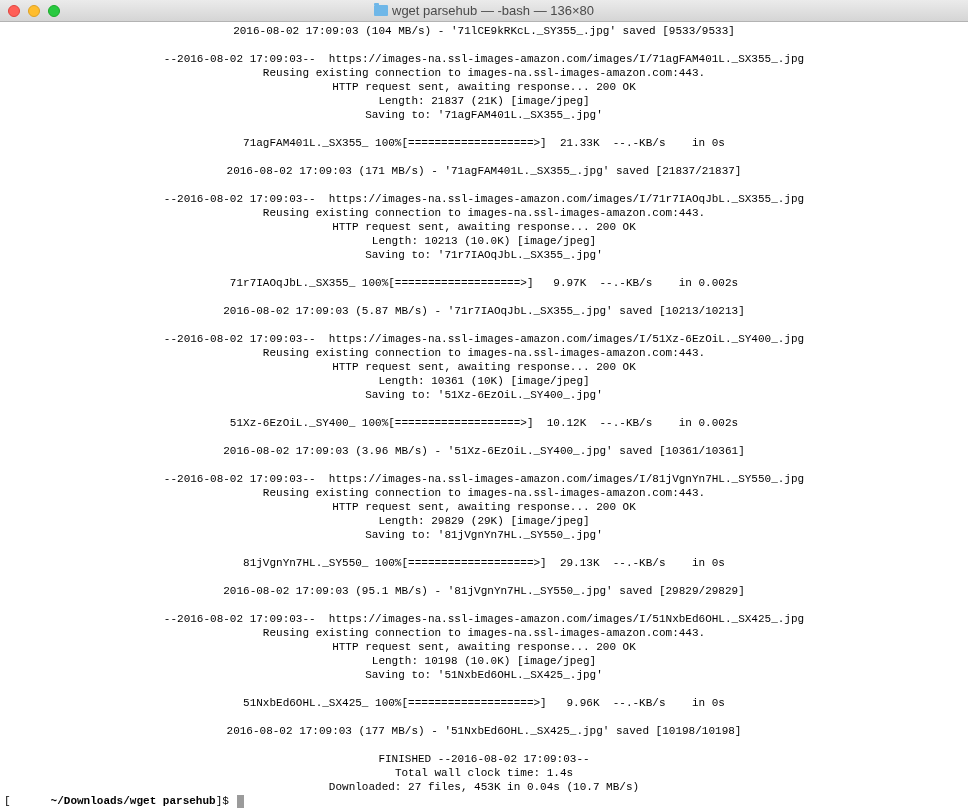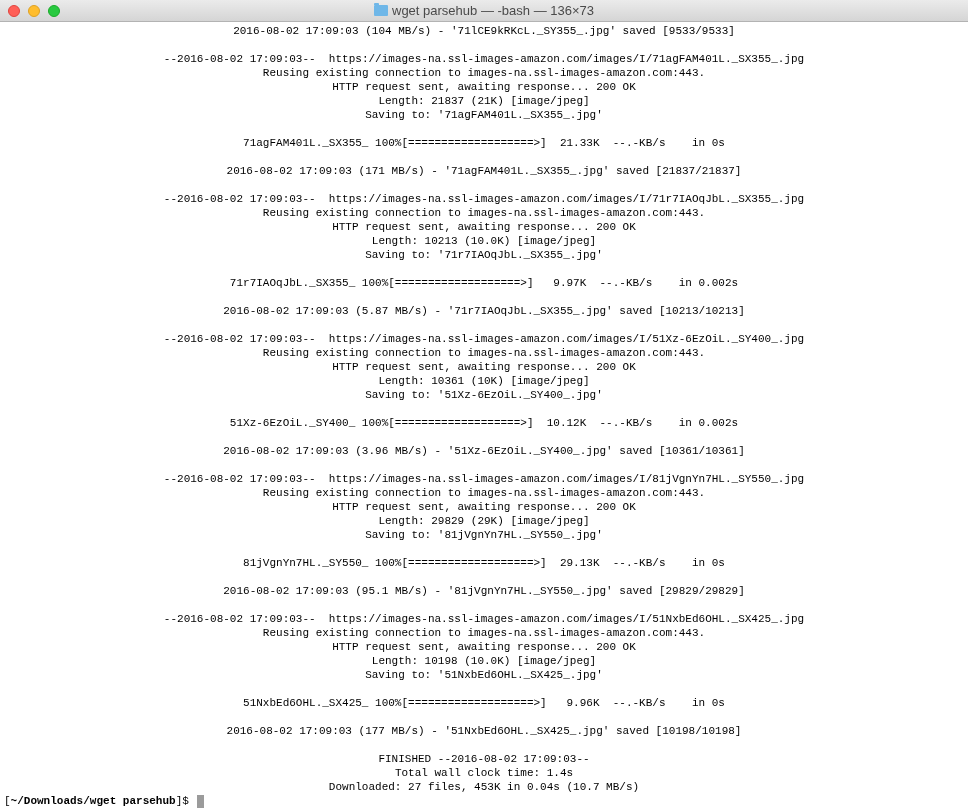--- a/index.html
+++ b/index.html
@@ -72,38 +72,38 @@
       white-space: pre;
       font-size: 11px;
       letter-spacing: 0;
       text-align: center;
     }
     .prompt-line {
       display: flex;
       align-items: center;
     }
     .prompt-bracket { color: #000; }
-    .prompt-path { color: #000; font-weight: bold; }
+    .prompt-path { color: #000; font-weight: bold; margin-left: 40px; }
     .cursor {
       display: inline-block;
       width: 7px;
       height: 13px;
       background: #9b9b9b;
       margin-left: 2px;
       vertical-align: text-bottom;
     }
   </style>
 </head>
 <body>
 
 <div class="titlebar">
   <div class="window-controls">
     <div class="window-btn btn-close"></div>
     <div class="window-btn btn-min"></div>
     <div class="window-btn btn-max"></div>
   </div>
   <div class="title-center">
     <span class="folder-icon"></span>
-    <span>wget parsehub — -bash — 136×73</span>
+    <span>wget parsehub — -bash — 136×80</span>
   </div>
 </div>
 
 <div class="terminal" id="terminal-output"><div>2016-08-02 17:09:03 (104 MB/s) - '71lCE9kRKcL._SY355_.jpg' saved [9533/9533]</div><div>&nbsp;</div><div>--2016-08-02 17:09:03--  https://images-na.ssl-images-amazon.com/images/I/71agFAM401L._SX355_.jpg</div><div>Reusing existing connection to images-na.ssl-images-amazon.com:443.</div><div>HTTP request sent, awaiting response... 200 OK</div><div>Length: 21837 (21K) [image/jpeg]</div><div>Saving to: '71agFAM401L._SX355_.jpg'</div><div>&nbsp;</div><div>71agFAM401L._SX355_ 100%[===================&gt;]  21.33K  --.-KB/s    in 0s</div><div>&nbsp;</div><div>2016-08-02 17:09:03 (171 MB/s) - '71agFAM401L._SX355_.jpg' saved [21837/21837]</div><div>&nbsp;</div><div>--2016-08-02 17:09:03--  https://images-na.ssl-images-amazon.com/images/I/71r7IAOqJbL._SX355_.jpg</div><div>Reusing existing connection to images-na.ssl-images-amazon.com:443.</div><div>HTTP request sent, awaiting response... 200 OK</div><div>Length: 10213 (10.0K) [image/jpeg]</div><div>Saving to: '71r7IAOqJbL._SX355_.jpg'</div><div>&nbsp;</div><div>71r7IAOqJbL._SX355_ 100%[===================&gt;]   9.97K  --.-KB/s    in 0.002s</div><div>&nbsp;</div><div>2016-08-02 17:09:03 (5.87 MB/s) - '71r7IAOqJbL._SX355_.jpg' saved [10213/10213]</div><div>&nbsp;</div><div>--2016-08-02 17:09:03--  https://images-na.ssl-images-amazon.com/images/I/51Xz-6EzOiL._SY400_.jpg</div><div>Reusing existing connection to images-na.ssl-images-amazon.com:443.</div><div>HTTP request sent, awaiting response... 200 OK</div><div>Length: 10361 (10K) [image/jpeg]</div><div>Saving to: '51Xz-6EzOiL._SY400_.jpg'</div><div>&nbsp;</div><div>51Xz-6EzOiL._SY400_ 100%[===================&gt;]  10.12K  --.-KB/s    in 0.002s</div><div>&nbsp;</div><div>2016-08-02 17:09:03 (3.96 MB/s) - '51Xz-6EzOiL._SY400_.jpg' saved [10361/10361]</div><div>&nbsp;</div><div>--2016-08-02 17:09:03--  https://images-na.ssl-images-amazon.com/images/I/81jVgnYn7HL._SY550_.jpg</div><div>Reusing existing connection to images-na.ssl-images-amazon.com:443.</div><div>HTTP request sent, awaiting response... 200 OK</div><div>Length: 29829 (29K) [image/jpeg]</div><div>Saving to: '81jVgnYn7HL._SY550_.jpg'</div><div>&nbsp;</div><div>81jVgnYn7HL._SY550_ 100%[===================&gt;]  29.13K  --.-KB/s    in 0s</div><div>&nbsp;</div><div>2016-08-02 17:09:03 (95.1 MB/s) - '81jVgnYn7HL._SY550_.jpg' saved [29829/29829]</div><div>&nbsp;</div><div>--2016-08-02 17:09:03--  https://images-na.ssl-images-amazon.com/images/I/51NxbEd6OHL._SX425_.jpg</div><div>Reusing existing connection to images-na.ssl-images-amazon.com:443.</div><div>HTTP request sent, awaiting response... 200 OK</div><div>Length: 10198 (10.0K) [image/jpeg]</div><div>Saving to: '51NxbEd6OHL._SX425_.jpg'</div><div>&nbsp;</div><div>51NxbEd6OHL._SX425_ 100%[===================&gt;]   9.96K  --.-KB/s    in 0s</div><div>&nbsp;</div><div>2016-08-02 17:09:03 (177 MB/s) - '51NxbEd6OHL._SX425_.jpg' saved [10198/10198]</div><div>&nbsp;</div><div>FINISHED --2016-08-02 17:09:03--</div><div>Total wall clock time: 1.4s</div><div>Downloaded: 27 files, 453K in 0.04s (10.7 MB/s)</div><div class="prompt-line"><span class="prompt-bracket">[</span><span class="prompt-path">~/Downloads/wget parsehub</span><span class="prompt-bracket">]$ </span><span class="cursor"></span></div></div>
 
 </body></html>

